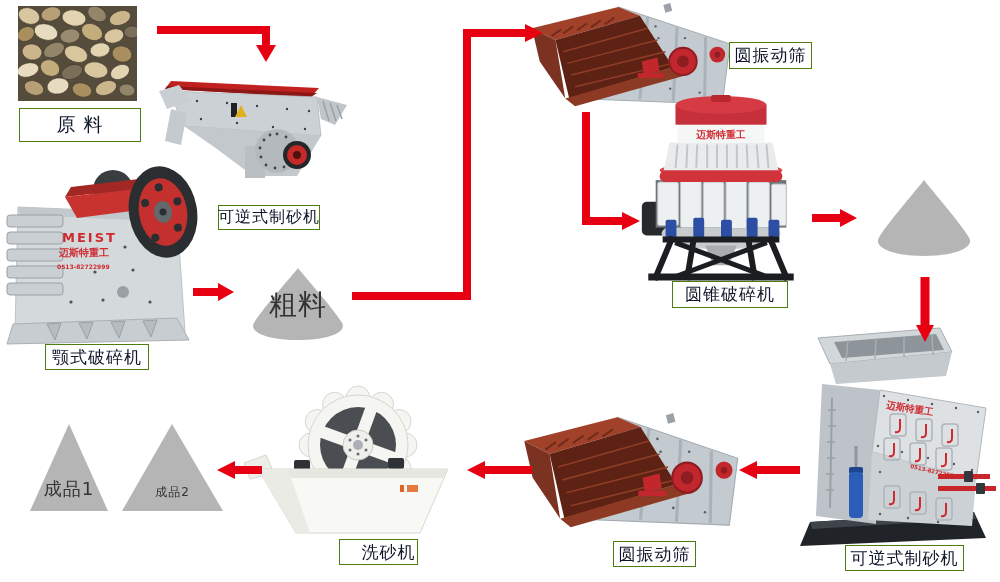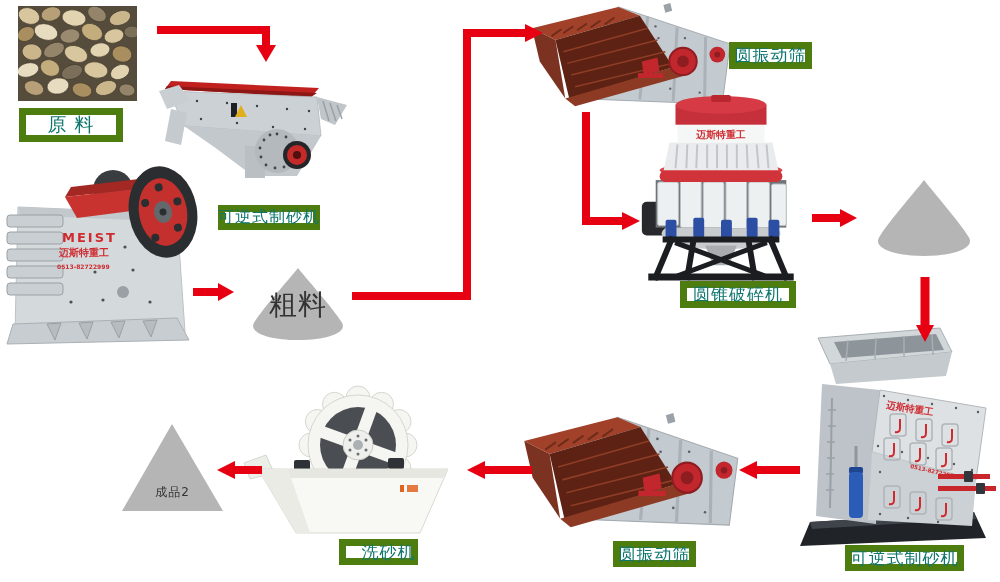--- a/index.html
+++ b/index.html
@@ -1,20 +1,20 @@
 <!DOCTYPE html>
 <html><head>
 <meta charset="utf-8">
 <style>
   html,body{margin:0;padding:0;background:#fff;}
   .stage{position:relative;width:1000px;height:582px;background:#ffffff;overflow:hidden;
          font-family:"DejaVu Sans","Liberation Sans",sans-serif;}
   .node{position:absolute;}
   .label{position:absolute;display:flex;align-items:center;justify-content:center;
-         background:#ffffff;border:7px solid #4d7c0f;color:#0f766e;box-sizing:border-box;
+         background:#ffffff;border:1px solid #4d7c0f;color:#0f172a;box-sizing:border-box;
          white-space:nowrap;letter-spacing:1px;font-size:17px;}
   .pile-text{position:absolute;left:0;right:0;text-align:center;color:#333333;letter-spacing:1px;}
   .arrows{position:absolute;left:0;top:0;z-index:10;pointer-events:none;}
   .svg-red{fill:#cf2a2f;font-weight:bold;}
 </style>
 </head>
 <body>
 
 <div class="stage">
 
@@ -42,21 +42,21 @@
       <ellipse cx="54" cy="66" rx="11" ry="7" fill="#7b6f5a" transform="rotate(-20 54 66)"></ellipse>
       <ellipse cx="78" cy="64" rx="12" ry="8" fill="#d8c69e" transform="rotate(10 78 64)"></ellipse>
       <ellipse cx="102" cy="66" rx="10" ry="7" fill="#e2d4b0" transform="rotate(-25 102 66)"></ellipse>
       <ellipse cx="16" cy="82" rx="10" ry="7" fill="#b7a077" transform="rotate(20 16 82)"></ellipse>
       <ellipse cx="40" cy="80" rx="11" ry="8" fill="#e8dcc0" transform="rotate(-10 40 80)"></ellipse>
       <ellipse cx="64" cy="84" rx="10" ry="7" fill="#a98e5f" transform="rotate(15 64 84)"></ellipse>
       <ellipse cx="88" cy="82" rx="11" ry="7" fill="#cbb68c" transform="rotate(-20 88 82)"></ellipse>
       <ellipse cx="109" cy="84" rx="8" ry="6" fill="#93846a" transform="rotate(10 109 84)"></ellipse>
     </g>
   </svg>
-  <div class="label" style="left:19px;top:108px;width:104px;height:34px;font-size:19px;">原 料</div>
+  <div class="label" style="left:19px;top:108px;width:122px;height:34px;font-size:19px;">原 料</div>
 
   <svg class="node" style="left:157px;top:79px;" width="192" height="125" viewBox="0 0 192 125" preserveAspectRatio="none">
     <polygon points="14,2 162,9 154,18 8,10" fill="#c0211f"></polygon>
     <polygon points="10,7 160,14 154,18 8,10" fill="#8c1715"></polygon>
     <polygon points="12,12 160,18 164,57 27,47" fill="#ccd1d5" stroke="#b0b6ba" stroke-width="0.8"></polygon>
     <polygon points="2,12 22,6 34,22 10,30" fill="#c9ced2"></polygon>
     <polygon points="160,18 190,26 178,46 164,40" fill="#bfc5c9"></polygon>
     <path d="M166,22 L172,42 M173,24 L179,42 M180,26 L185,40" stroke="#9aa1a5" stroke-width="1.5"></path>
     <polygon points="27,47 164,57 140,97 96,97 60,70" fill="#c2c8cc"></polygon>
     <polygon points="14,30 30,34 24,66 8,62" fill="#c5cacf"></polygon>
@@ -132,20 +132,21 @@
     <g fill="#b6bcc0" stroke="#9aa1a5" stroke-width="1">
       <polygon points="42,172 56,171 50,188"></polygon>
       <polygon points="74,171 88,170 82,187"></polygon>
       <polygon points="106,170 120,169 114,186"></polygon>
       <polygon points="138,169 152,168 146,185"></polygon>
     </g>
     <text x="57" y="90" font-size="13" letter-spacing="2" class="svg-red">MEIST</text>
     <text x="54" y="104" font-size="10" class="svg-red">迈斯特重工</text>
     <text x="52" y="117" font-size="6" class="svg-red">0513-82722999</text>
   </svg>
+  <div class="label" style="left:45px;top:344px;width:104px;height:26px;">颚式破碎机</div>
 
   <div class="node" style="left:244px;top:264px;width:108px;height:78px;">
     <svg width="108" height="78" viewBox="0 0 110 80">
       <path d="M55,4 C61,12 90,44 100,60 C106,70 86,78 55,78 C24,78 4,70 10,60 C20,44 49,12 55,4 Z" fill="#b5b5b5"></path>
     </svg>
     <div class="pile-text" style="bottom:18px;font-size:28px;">粗料</div>
   </div>
 
   <svg class="node" style="left:528px;top:3px;" width="206" height="112" viewBox="0 0 210 115" preserveAspectRatio="none">
     <polygon points="92,4 206,42 198,104 46,98" fill="#c3cad0" stroke="#a3aab0" stroke-width="1"></polygon>
@@ -211,21 +212,21 @@
     <rect x="34" y="10" width="92" height="20" fill="#c5303a"></rect>
     <ellipse cx="80" cy="10" rx="46" ry="9" fill="#d63a44"></ellipse>
     <rect x="70" y="0" width="20" height="7" rx="2" fill="#b8262e"></rect>
     <g stroke="#1b1d20" stroke-linecap="square" fill="none">
       <path d="M24,146 L136,146" stroke-width="6"></path>
       <path d="M30,146 L14,184 M130,146 L146,184 M52,148 L46,184 M108,148 L114,184" stroke-width="6"></path>
       <path d="M36,150 L122,182 M124,150 L38,182" stroke-width="5"></path>
       <path d="M10,184 L150,184" stroke-width="7"></path>
     </g>
   </svg>
-  <div class="label" style="left:672px;top:281px;width:116px;height:27px;margin-left:8px;">圆锥破碎机</div>
+  <div class="label" style="left:672px;top:281px;width:116px;height:27px;">圆锥破碎机</div>
 
   <div class="node" style="left:869px;top:176px;width:110px;height:82px;">
     <svg width="110" height="82" viewBox="0 0 110 80" preserveAspectRatio="none">
       <path d="M55,4 C61,12 90,44 100,60 C106,70 86,78 55,78 C24,78 4,70 10,60 C20,44 49,12 55,4 Z" fill="#b5b5b5"></path>
     </svg>
   </div>
 
   <svg class="node" style="left:788px;top:326px;" width="210" height="222" viewBox="0 0 210 222">
     <defs>
       <g id="jp">
@@ -351,20 +352,26 @@
     <rect x="54" y="81" width="16" height="11" rx="2" fill="#2e3135"></rect>
     <rect x="148" y="79" width="16" height="11" rx="2" fill="#2e3135"></rect>
     <polygon points="18,90 208,90 180,154 56,154" fill="#f8f8f4" stroke="#d9d9d3" stroke-width="1"></polygon>
     <polygon points="18,90 208,90 203,99 26,99" fill="#e7e7e1"></polygon>
     <polygon points="18,90 48,90 70,154 56,154" fill="#ebebe5"></polygon>
     <rect x="160" y="106" width="4" height="7" fill="#e06420"></rect>
     <rect x="167" y="106" width="11" height="7" fill="#e06420" opacity="0.85"></rect>
   </svg>
   <div class="label" style="left:339px;top:539px;width:79px;height:26px;padding-left:20px;">洗砂机</div>
 
+  <div class="node" style="left:30px;top:424px;width:78px;height:87px;">
+    <svg width="78" height="87" viewBox="0 0 78 87">
+      <polygon points="39,0 78,87 0,87" fill="#b5b5b5"></polygon>
+    </svg>
+    <div class="pile-text" style="bottom:10px;font-size:18px;">成品1</div>
+  </div>
   <div class="node" style="left:122px;top:424px;width:101px;height:87px;">
     <svg width="101" height="87" viewBox="0 0 101 87">
       <polygon points="50,0 101,87 0,87" fill="#b5b5b5"></polygon>
     </svg>
     <div class="pile-text" style="bottom:10px;font-size:12px;">成品2</div>
   </div>
 
   <svg class="arrows" width="1000" height="582" viewBox="0 0 1000 582">
     <g stroke="#e60012" fill="#e60012">
       <g>

